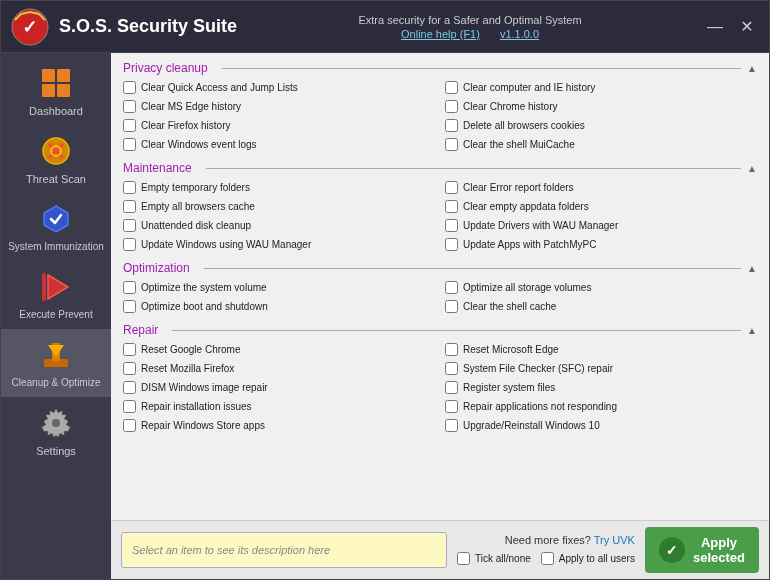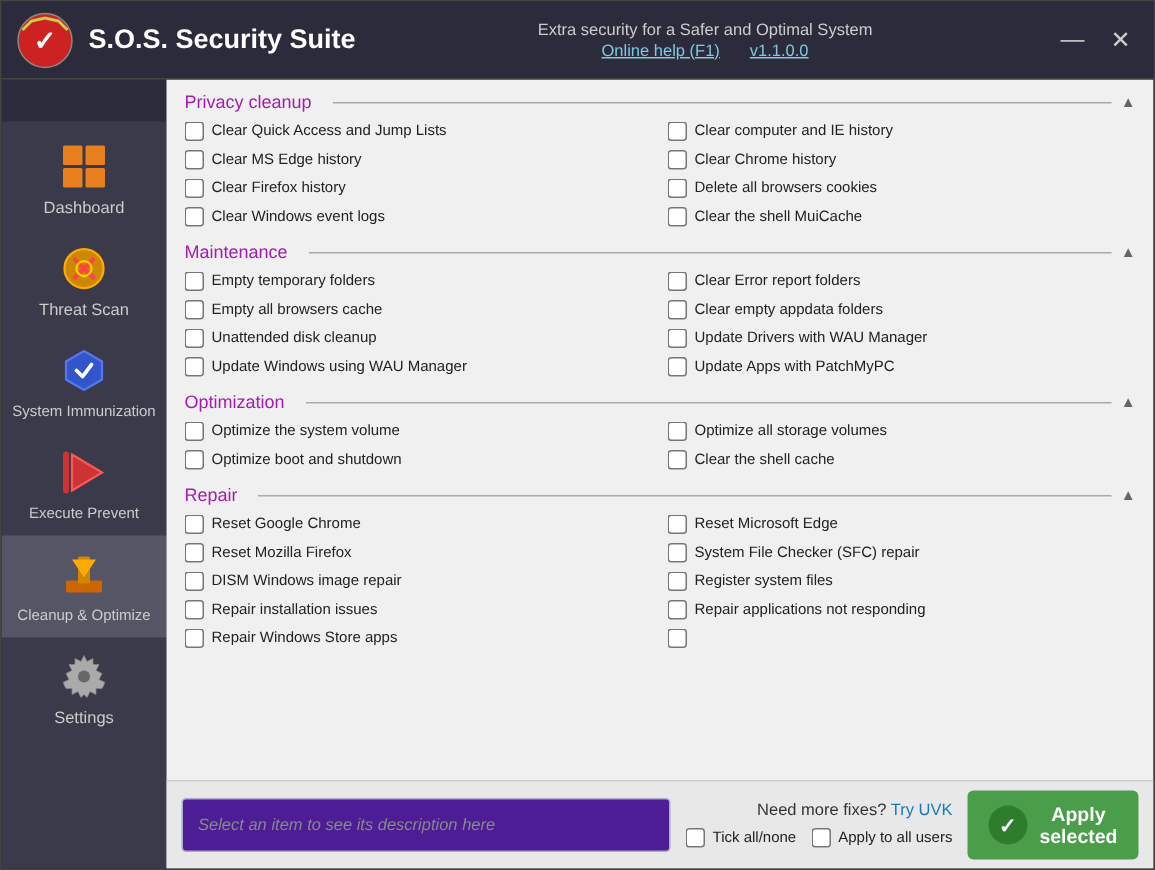--- a/index.html
+++ b/index.html
@@ -89,21 +89,20 @@
     
     .sidebar {
       width: 110px;
       background: #3a3a4a;
       display: flex;
       flex-direction: column;
       align-items: center;
       padding: 4px 0;
       gap: 0;
       flex-shrink: 0;
-      margin-top: 28px;
     }
     .sidebar-item {
       width: 100%;
       display: flex;
       flex-direction: column;
       align-items: center;
       padding: 8px 4px;
       cursor: pointer;
       color: #cccccc;
       font-size: 11px;
@@ -185,21 +184,21 @@
       background: #e8e8e8;
       border-top: 1px solid #cccccc;
       padding: 6px 10px;
       display: flex;
       align-items: center;
       gap: 10px;
       min-height: 52px;
     }
     .description-box {
       flex: 1;
-      background: #4c1d95;
+      background: #fef9c3;
       border: 1px solid #aaaacc;
       border-radius: 3px;
       padding: 6px 10px;
       color: #888888;
       font-size: 11px;
       font-style: italic;
       min-height: 36px;
       display: flex;
       align-items: center;
     }
@@ -505,20 +504,21 @@
             <div class="checkbox-item">
               <input type="checkbox" style="">
               <span class="checkbox-label">Repair applications not responding</span>
             </div>
             <div class="checkbox-item">
               <input type="checkbox" style="">
               <span class="checkbox-label">Repair Windows Store apps</span>
             </div>
             <div class="checkbox-item">
               <input type="checkbox" style="">
+              <span class="checkbox-label">Upgrade/Reinstall Windows 10</span>
             </div>
           </div>
         </div>
 
       </div>
 
       <div class="bottom-bar">
         <div class="description-box">
           <span>Select an item to see its description here</span>
         </div>

